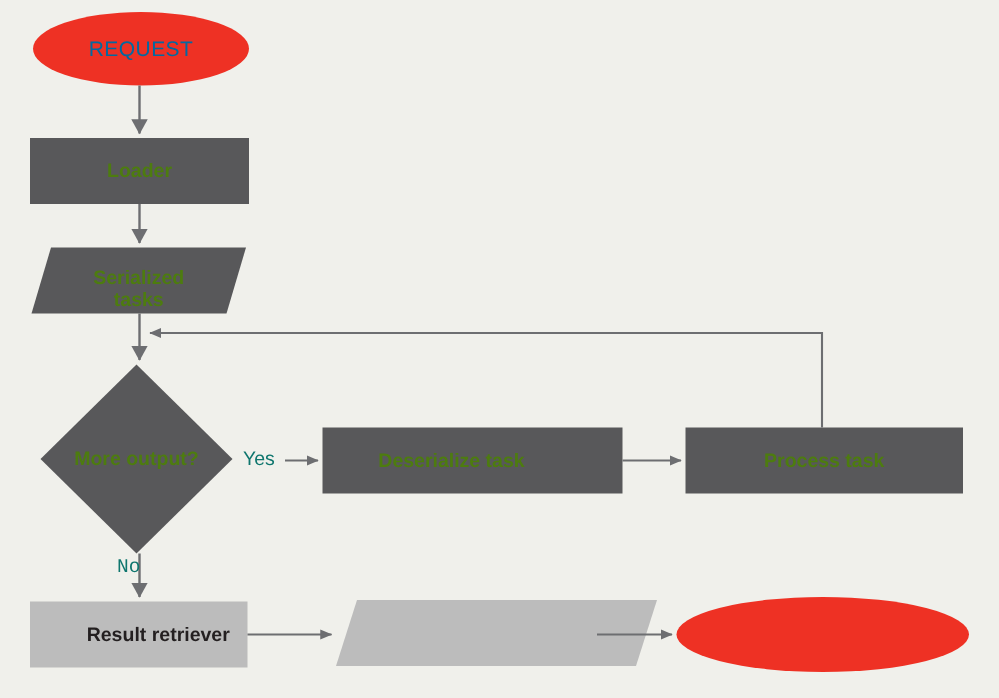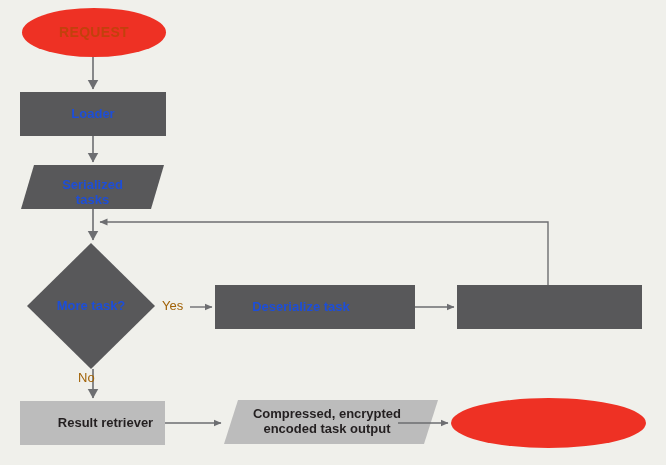--- a/index.html
+++ b/index.html
@@ -26,34 +26,34 @@
     position: absolute;
     display: flex;
     align-items: center;
     justify-content: center;
     text-align: center;
     pointer-events: none;
     line-height: 1.15;
     white-space: pre-line;
   }
   .lbl-dark-on-dark {
-    color: #1d4ed8;
+    color: #4d7c0f;
     font-weight: bold;
   }
   .lbl-dark-on-light {
     color: #231f20;
     font-weight: bold;
   }
   .lbl-on-red {
-    color: #c2410c;
-    font-weight: bold;
+    color: #0369a1;
+    font-weight: normal;
   }
   .edge-label {
     position: absolute;
-    color: #a16207;
+    color: #0f766e;
     font-size: 13px;
     font-family: "Liberation Sans", sans-serif;
   }
 </style>
 </head>
 <body>
 
 <div id="canvas">
 
   <svg id="flow-svg" viewBox="0 0 666 465">
@@ -103,28 +103,27 @@
     <line x1="398" y1="423" x2="448" y2="423" stroke="#6d6e71" stroke-width="1.4" marker-end="url(#arrow)"></line>
   </svg>
 
   <div class="node-label lbl-on-red" style="left:22px; top:8px; width:144px; height:49px; font-size:14px; letter-spacing:0.3px;">REQUEST</div>
 
   <div class="node-label lbl-dark-on-dark" style="left:20px; top:92px; width:146px; height:44px; font-size:13px;">Loader</div>
 
   <div class="node-label lbl-dark-on-dark" style="left:21px; top:165px; width:143px; height:56px; font-size:13px;">Serialized
 tasks</div>
 
-  <div class="node-label lbl-dark-on-dark" style="left:27px; top:243px; width:128px; height:126px; font-size:13px;">More task?</div>
+  <div class="node-label lbl-dark-on-dark" style="left:27px; top:243px; width:128px; height:126px; font-size:13px;">More output?</div>
 
   <div class="node-label lbl-dark-on-dark" style="left:215px; top:285px; width:172px; height:44px; font-size:13px;text-align:right;">Deserialize task</div>
 
+  <div class="node-label lbl-dark-on-dark" style="left:457px; top:285px; width:185px; height:44px; font-size:13px;">Process task</div>
 
   <div class="node-label lbl-dark-on-light" style="left:20px; top:401px; width:171px; height:44px; font-size:13px;">Result retriever</div>
 
-  <div class="node-label lbl-dark-on-light" style="left:224px; top:400px; width:206px; height:44px; font-size:13px;">Compressed, encrypted
-encoded task output</div>
 
 
   <div class="edge-label" style="left:162px; top:298px;">Yes</div>
 
-  <div class="edge-label" style="left:78px; top:370px;">No</div>
+  <div class="edge-label" style="left:78px; top:370px;font-family:Liberation Mono, monospace;">No</div>
 
 </div>
 
 </body></html>

